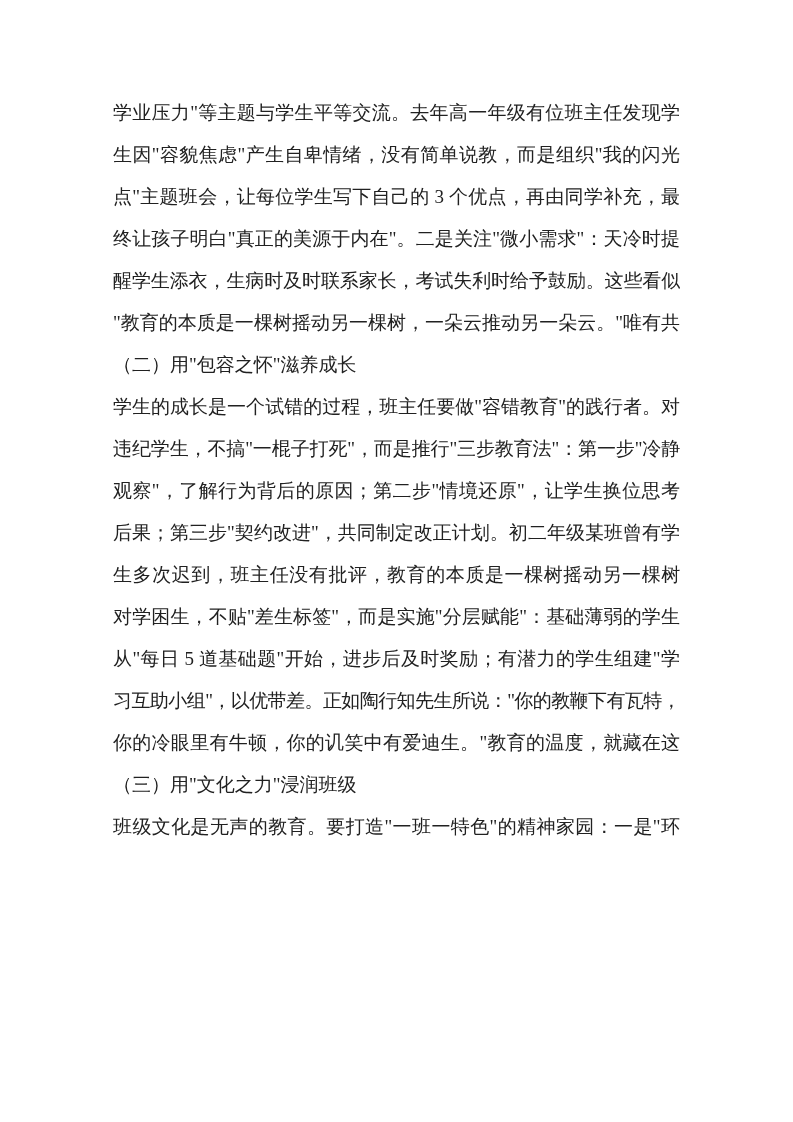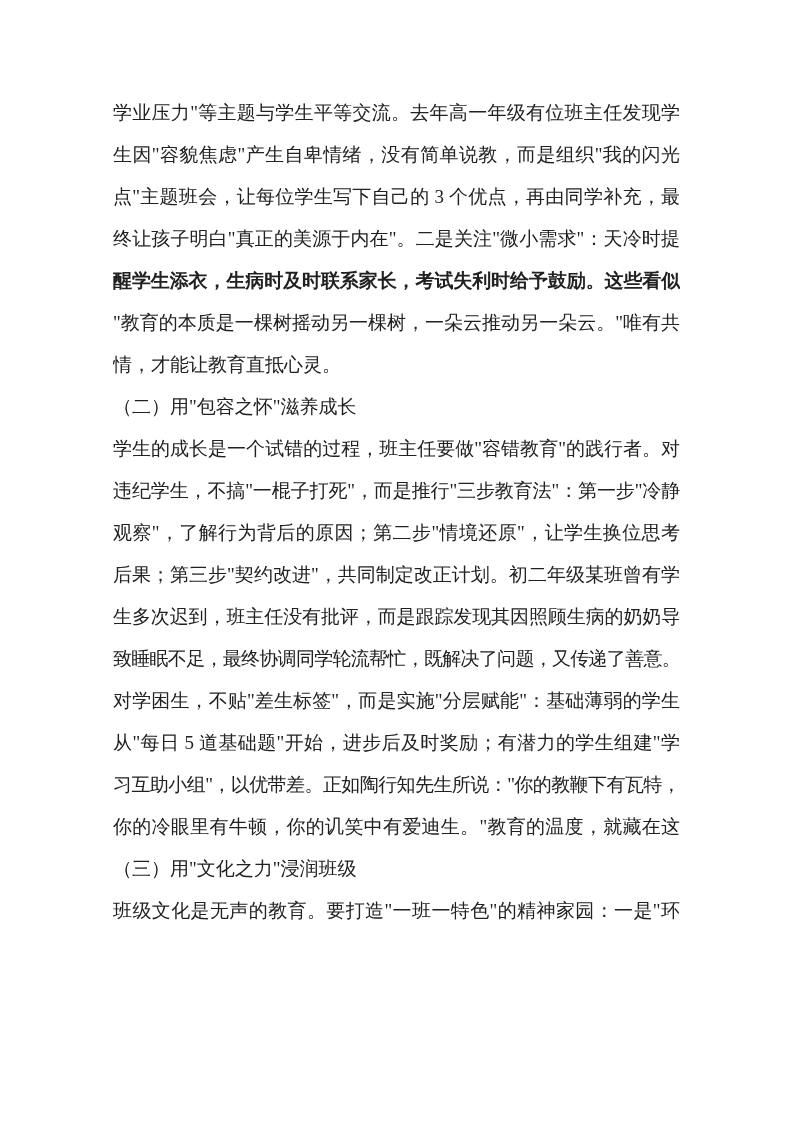--- a/index.html
+++ b/index.html
@@ -38,30 +38,28 @@
 </style>
 </head>
 <body style="background: rgb(255, 255, 255);">
 
 <div class="page">
   <div class="text-block" style="color: rgb(33, 33, 33);">
       <div class="line">学业压力"等主题与学生平等交流。去年高一年级有位班主任发现学</div>
       <div class="line">生因"容貌焦虑"产生自卑情绪，没有简单说教，而是组织"我的闪光</div>
       <div class="line">点"主题班会，让每位学生写下自己的 3 个优点，再由同学补充，最</div>
       <div class="line">终让孩子明白"真正的美源于内在"。二是关注"微小需求"：天冷时提</div>
-      <div class="line" style="letter-spacing: -0.25px; font-weight: bold;">醒学生添衣，生病时及时联系家长，考试失利时给予鼓励。这些看似</div>
+      <div class="line" style="letter-spacing: -0.25px;">醒学生添衣，生病时及时联系家长，考试失利时给予鼓励。这些看似</div>
       <div class="line">"教育的本质是一棵树摇动另一棵树，一朵云推动另一朵云。"唯有共</div>
-      <div class="line end">情，才能让教育直抵心灵。</div>
       <div class="line end">（二）用"包容之怀"滋养成长</div>
       <div class="line">学生的成长是一个试错的过程，班主任要做"容错教育"的践行者。对</div>
       <div class="line" style="letter-spacing: -0.25px;">违纪学生，不搞"一棍子打死"，而是推行"三步教育法"：第一步"冷静</div>
       <div class="line">观察"，了解行为背后的原因；第二步"情境还原"，让学生换位思考</div>
       <div class="line">后果；第三步"契约改进"，共同制定改正计划。初二年级某班曾有学</div>
-      <div class="line" style="letter-spacing: -0.25px;">生多次迟到，班主任没有批评，而是跟踪发现其因照顾生病的奶奶导</div>
-      <div class="line" style="letter-spacing: -0.75px;">致睡眠不足，最终协调同学轮流帮忙，既解决了问题，又传递了善意。</div>
+      <div class="line" style="letter-spacing: -0.25px;">生多次迟到，班主任没有批评，教育的本质是一棵树摇动另一棵树</div>
       <div class="line">对学困生，不贴"差生标签"，而是实施"分层赋能"：基础薄弱的学生</div>
       <div class="line">从"每日 5 道基础题"开始，进步后及时奖励；有潜力的学生组建"学</div>
       <div class="line" style="letter-spacing: -0.75px;">习互助小组"，以优带差。正如陶行知先生所说："你的教鞭下有瓦特，</div>
       <div class="line">你的冷眼里有牛顿，你的讥笑中有爱迪生。"教育的温度，就藏在这</div>
       <div class="line end">（三）用"文化之力"浸润班级</div>
       <div class="line">班级文化是无声的教育。要打造"一班一特色"的精神家园：一是"环</div>
     </div>
 </div>
 
 </body></html>

